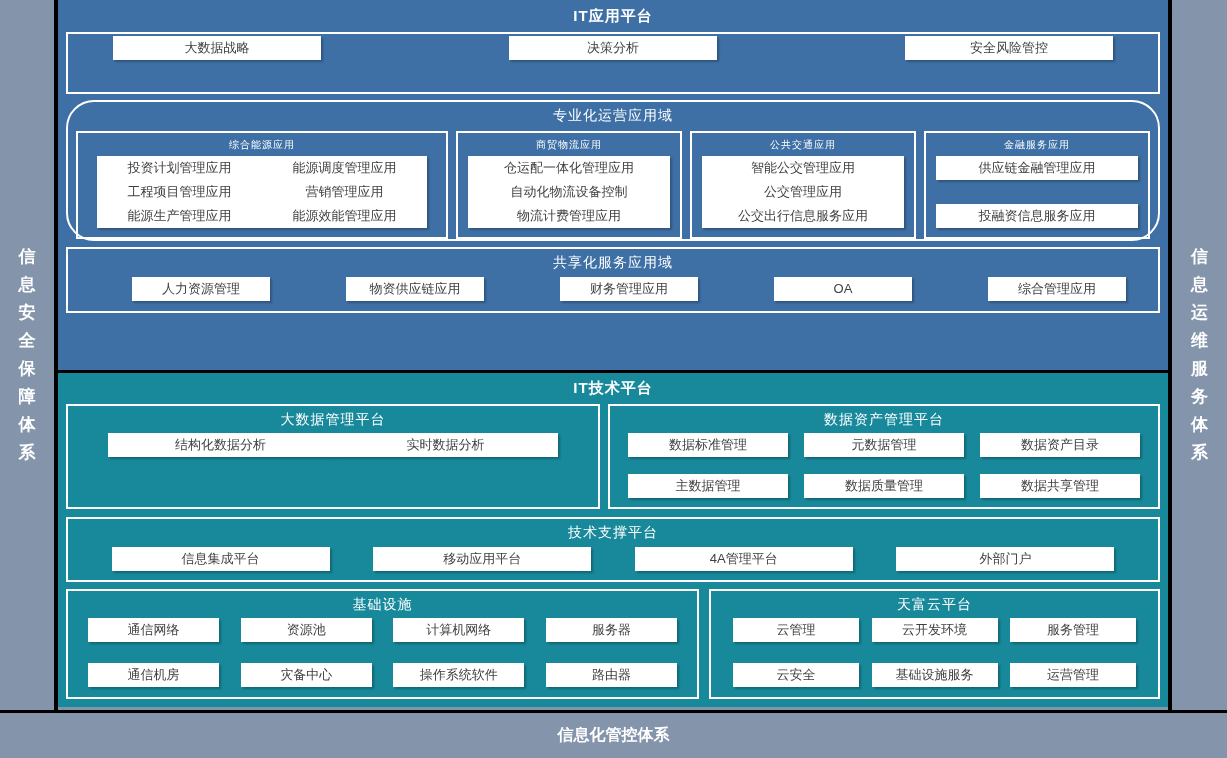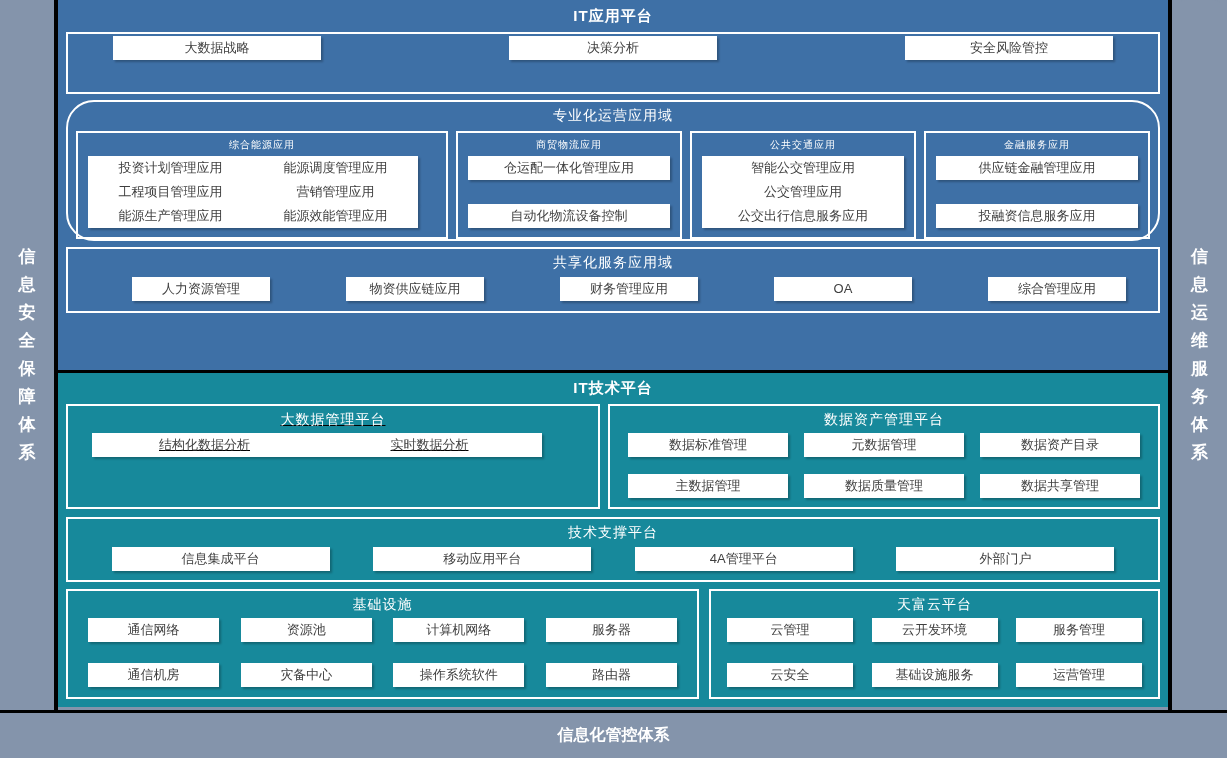--- a/index.html
+++ b/index.html
@@ -65,40 +65,40 @@
   .d1{height:62px;}
   .d1 .row{display:flex;justify-content:space-between;padding:2px 45px 8px;}
   .d1 .item{width:208px;}
   .d2{height:141px;border-radius:28px;}
   .groups{flex:1;display:flex;justify-content:space-between;padding:2px 8px 7px;}
   .group{border:2px solid #fff;box-sizing:border-box;display:flex;flex-direction:column;padding:0 10px 9px;}
   .group-title{color:#fff;font-size:10px;text-align:center;padding:5px 0 4px;letter-spacing:1px;}
   .group-body{flex:1;display:flex;flex-direction:column;justify-content:space-between;}
   .g-energy{width:372px;}
   .g-std{width:226px;}
-  .pair{display:flex;justify-content:flex-start;}
+  .pair{display:flex;justify-content:center;}
   .pair .item{width:165px;}
   .g-std .item{width:100%;}
   .d3{height:66px;}
   .d3 .row{display:flex;justify-content:space-between;padding:1px 32px 9px;}
   .d3 .item{width:138px;margin-left:32px;}
   
   .trow{display:flex;justify-content:space-between;}
   .trow1{height:105px;margin-bottom:8px;}
-  .s-bigdata{width:534px;padding:0 24px 9px;text-decoration:underline;}
+  .s-bigdata{width:534px;padding:0 24px 9px;}
   .s-dataasset{width:552px;padding:0 18px 9px;}
   .s-bigdata .item{width:225px;}
   .s-dataasset .item{width:160px;}
   .triple{display:flex;justify-content:space-between;}
   .s-support{height:65px;margin-bottom:7px;}
   .s-support .row{display:flex;justify-content:space-evenly;padding:1px 0 9px;}
   .s-support .item{width:218px;}
   .trow2{height:110px;}
   .s-infra{width:633px;padding:0 20px 10px;}
-  .s-cloud{width:451px;padding:0 16px 10px;}
+  .s-cloud{width:451px;padding:0 22px 10px;}
   .s-infra .item{width:131px;}
   .s-cloud .item{width:126px;}
 </style>
 </head>
 <body>
 
 <div class="root">
 
   <div class="side left">
     <div class="vtext">信息安全保障体系</div>
@@ -141,20 +141,21 @@
                 <div class="item">能源效能管理应用</div>
               </div>
             </div>
           </div>
 
           <div class="group g-std">
             <div class="group-title">商贸物流应用</div>
             <div class="group-body">
               <div class="item">仓运配一体化管理应用</div>
               <div class="item">自动化物流设备控制</div>
+              <div class="item">物流计费管理应用</div>
             </div>
           </div>
 
           <div class="group g-std">
             <div class="group-title">公共交通应用</div>
             <div class="group-body">
               <div class="item">智能公交管理应用</div>
               <div class="item">公交管理应用</div>
               <div class="item">公交出行信息服务应用</div>
             </div>

